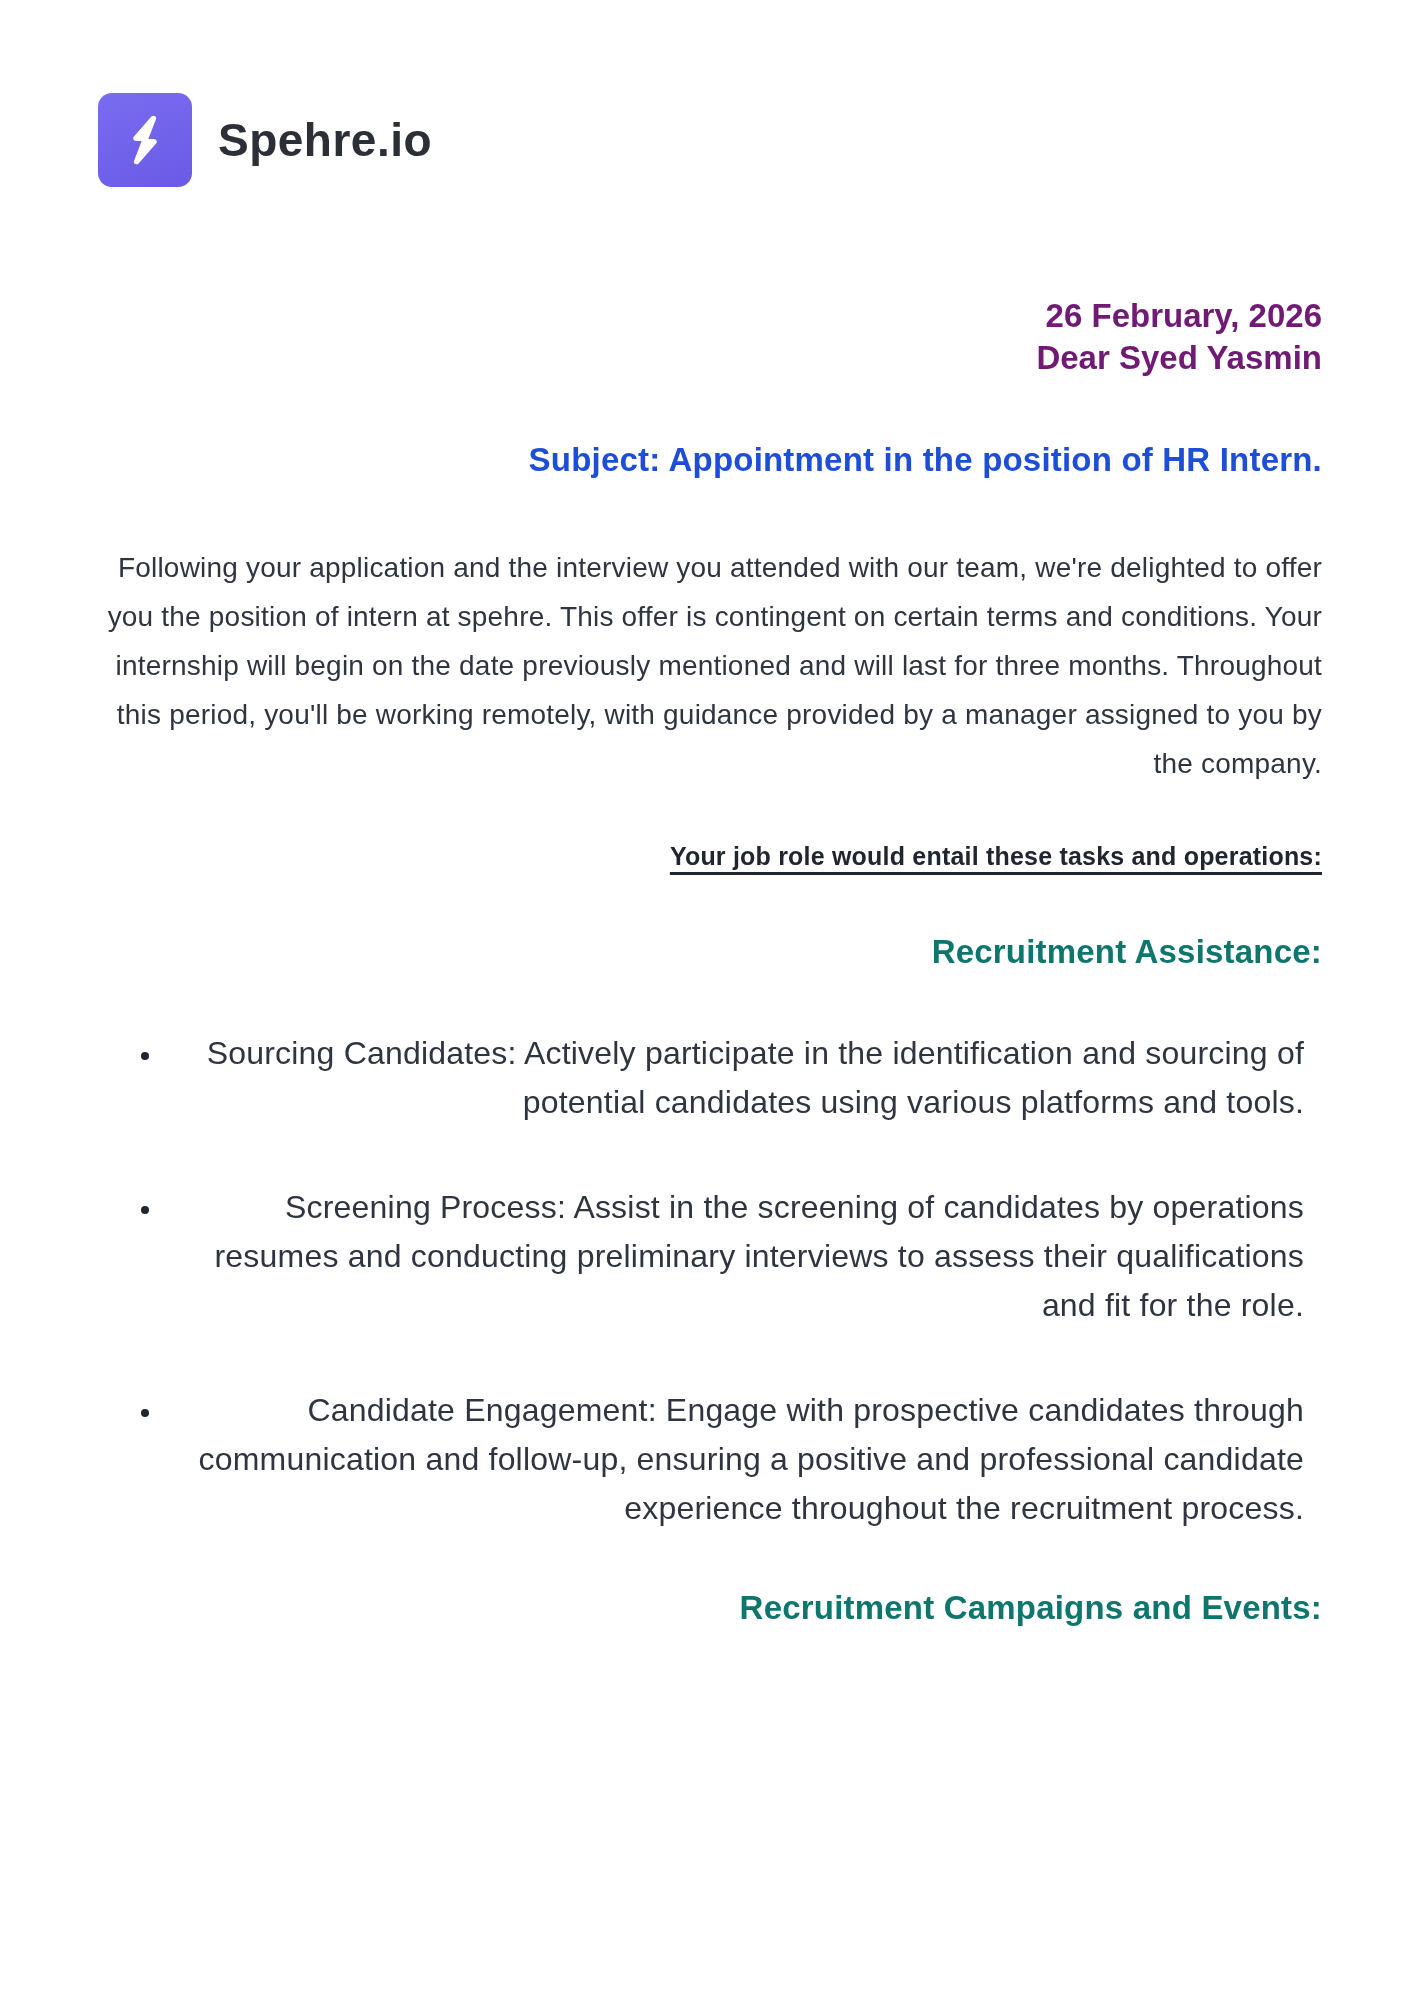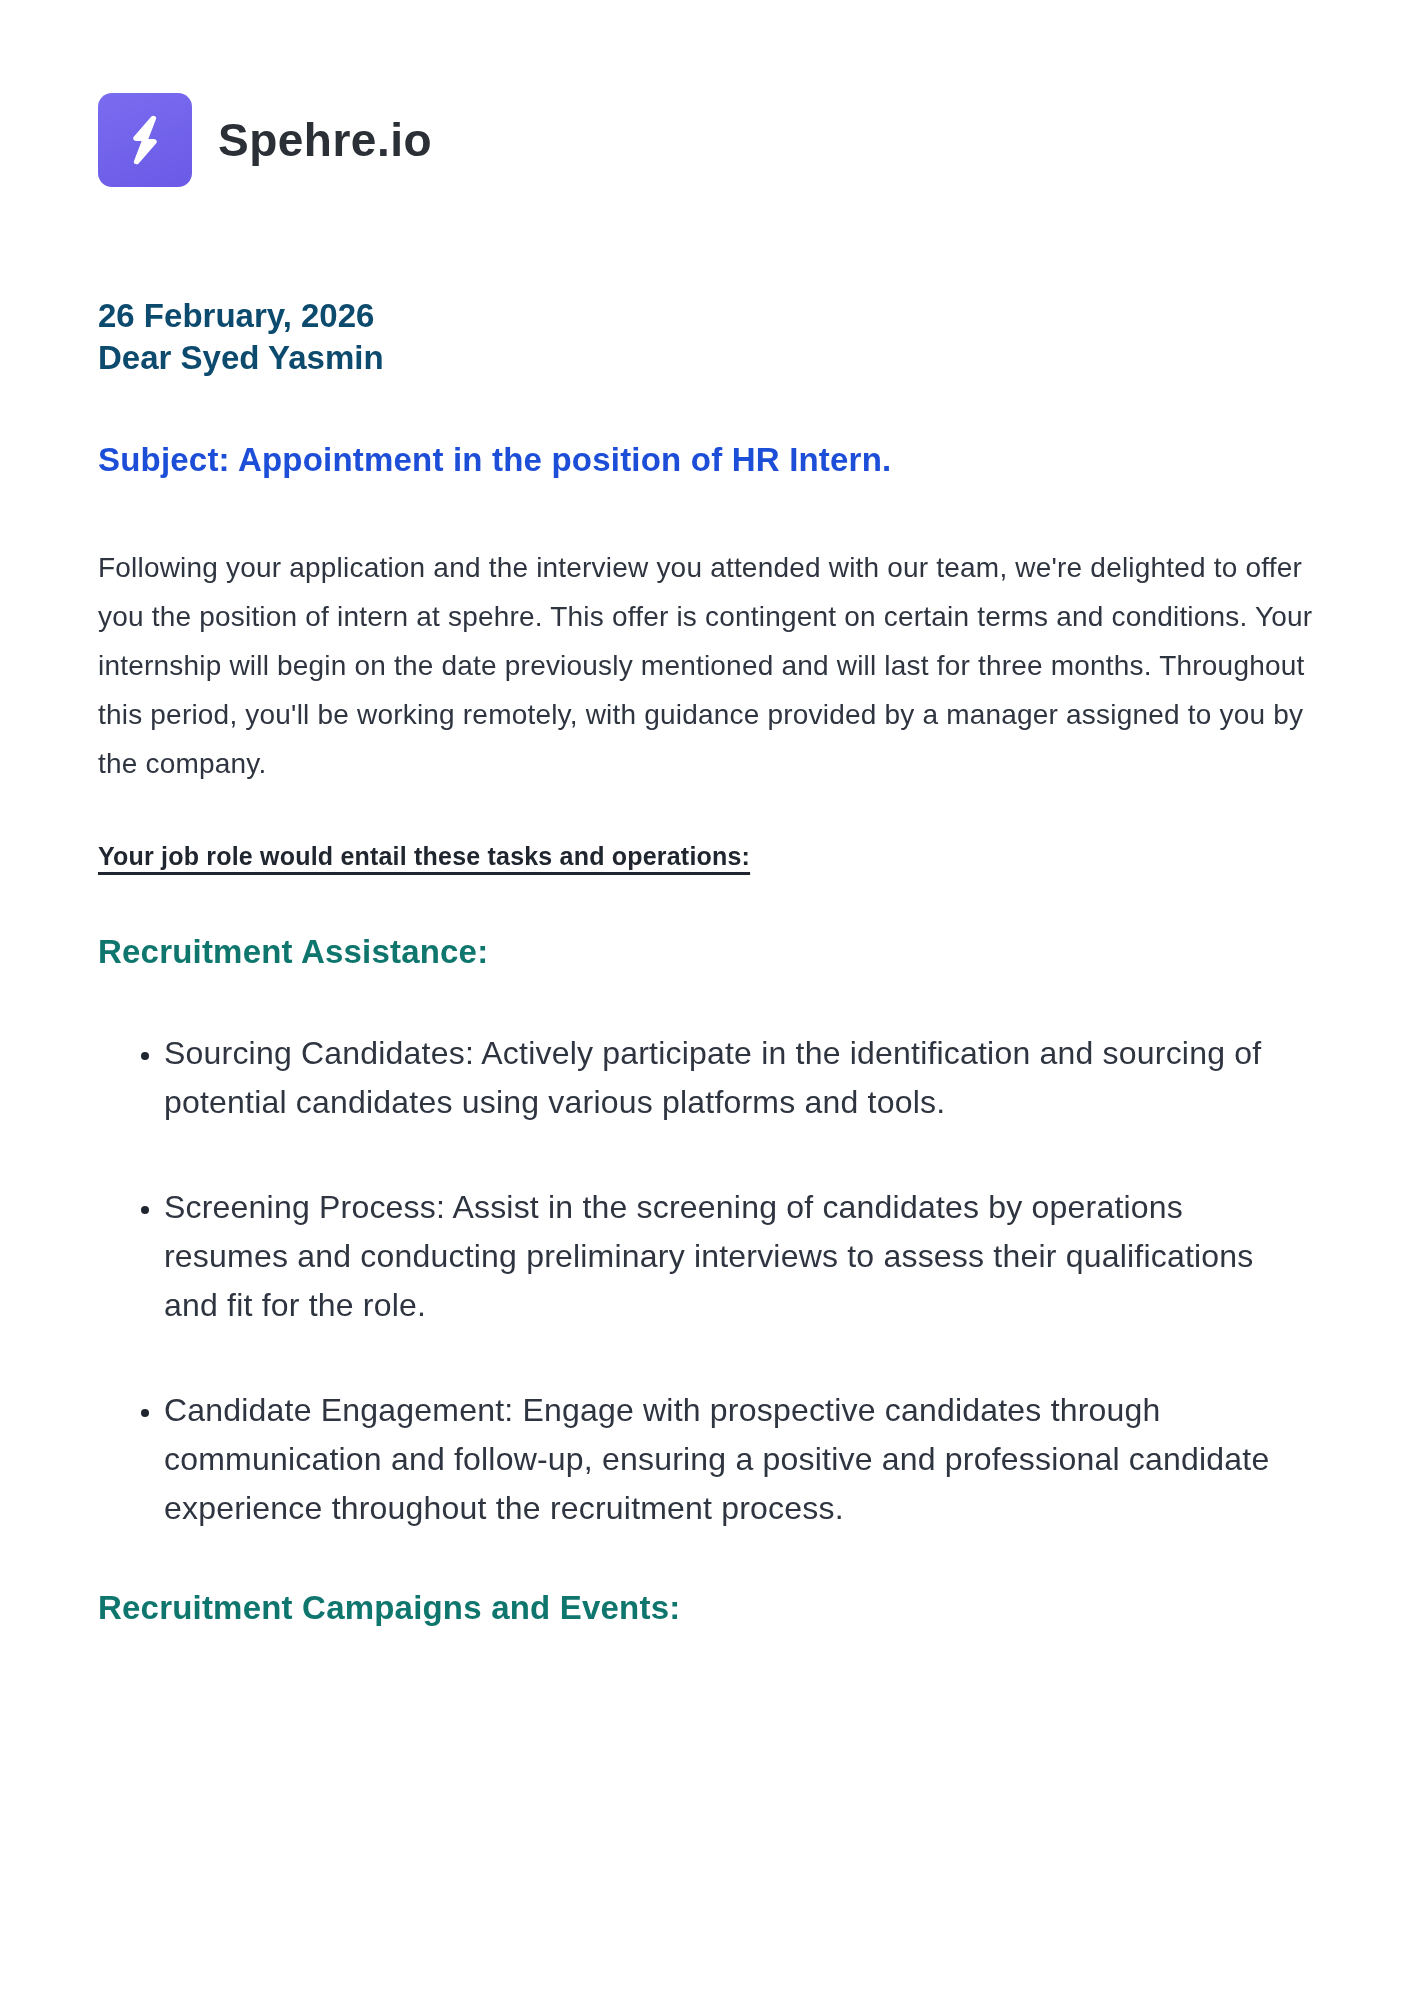--- a/index.html
+++ b/index.html
@@ -9,20 +9,21 @@
     height: 2000px;
     background: #ffffff;
     font-family: "Liberation Sans", sans-serif;
     -webkit-font-smoothing: antialiased;
   }
   .page {
     width: 1414px;
     height: 1792px;
     padding: 93px 92px 0 98px;
     overflow: hidden;
+    text-align: right;
   }
 
   
   .brand {
     display: flex;
     align-items: center;
     gap: 26px;
   }
   .logo-badge {
     width: 94px;
@@ -41,21 +42,21 @@
     color: #2b2f36;
     letter-spacing: 0.5px;
   }
 
   
   .date-block {
     margin-top: 108px;
     font-size: 33px;
     font-weight: 700;
     line-height: 42px;
-    color: #0c4a6e;
+    color: #701a75;
   }
   .subject-line {
     margin-top: 62px;
     font-size: 33px;
     font-weight: 700;
     color: #1d4ed8;
     letter-spacing: 0.2px;
   }
   .intro-para {
     margin-top: 64px;

